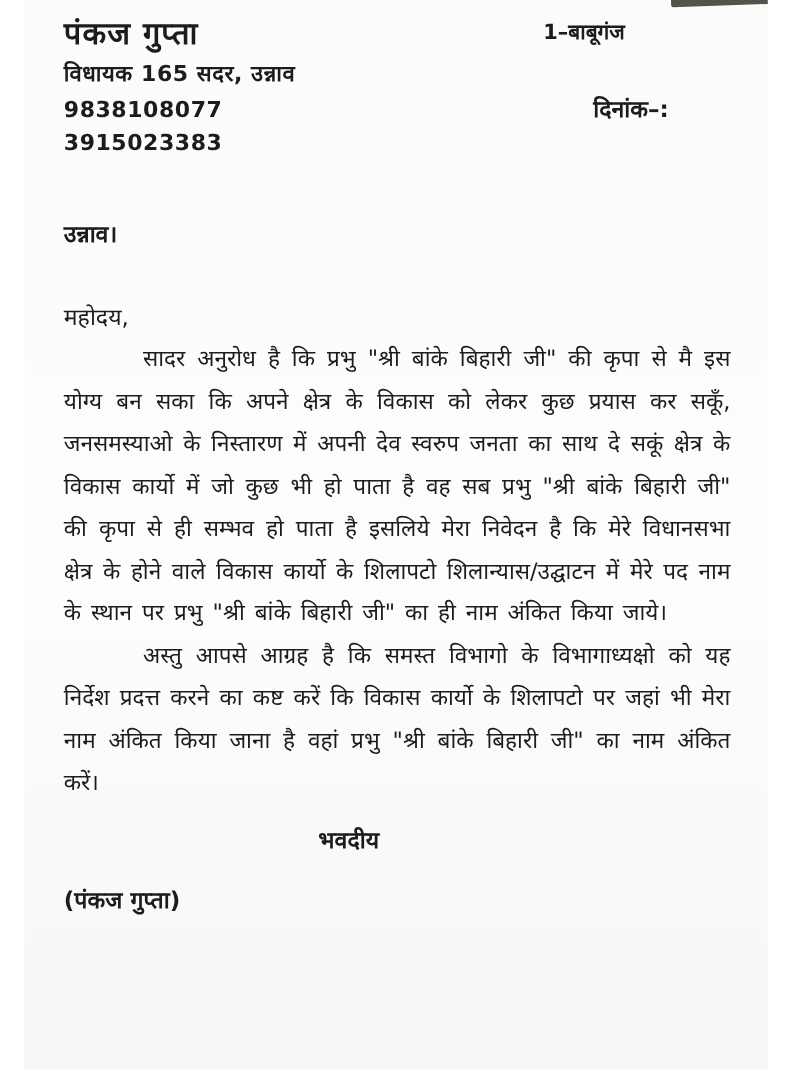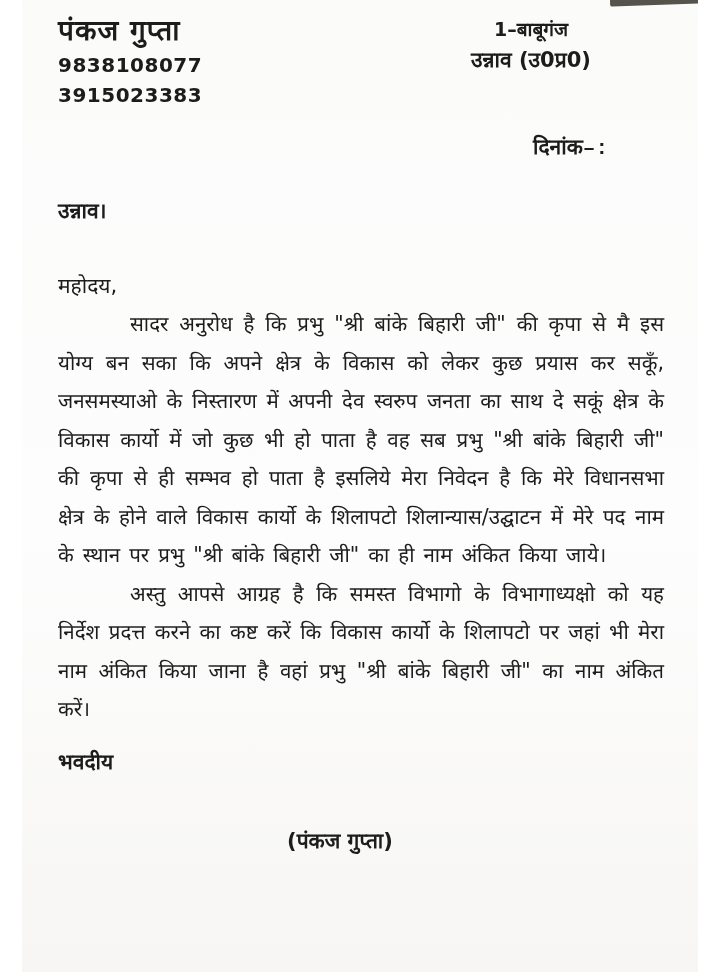--- a/index.html
+++ b/index.html
@@ -63,26 +63,25 @@
     font-size: 19px;
     font-weight: 700;
     line-height: 30px;
   }
   .addr2 {
     font-size: 21px;
     font-weight: 700;
     line-height: 32px;
   }
   .date-line {
-    margin-top: 56px;
+    margin-top: 40px;
     font-size: 21px;
     font-weight: 700;
     text-align: right;
     padding-right: 28px;
-    font-family: Liberation Mono, monospace;
   }
   .recipient {
     margin-top: 52px;
     font-size: 21px;
     font-weight: 600;
     line-height: 35px;
   }
   .subject {
     margin: 40px 0 0 0;
     font-size: 21px;
@@ -99,51 +98,51 @@
   .para {
     margin: 0;
     font-size: 20.5px;
     line-height: 38.5px;
     text-align: justify;
     text-indent: 72px;
     word-spacing: 2.5px;
   }
   .closing {
     margin-top: 16px;
-    text-align: left;
+    text-align: center;
     padding-right: 88px;
     font-size: 21px;
     font-weight: 700;
     line-height: 34px;
   }
   .signature {
-    margin-top: 45px;
-    text-align: center;
+    margin-top: 20px;
+    text-align: left;
     padding-right: 42px;
     font-size: 21px;
     font-weight: 700;
     line-height: 34px;
   }
 </style>
 </head>
 <body>
 
 <div class="page">
 
   <div class="scan-edge"></div>
 
   <header class="letterhead">
     <div class="lh-left">
       <div class="sender-name">पंकज गुप्ता</div>
+      <div class="sender-title">विधायक 165 सदर, उन्नाव</div>
       <div class="phone">9838108077</div>
       <div class="phone">3915023383</div>
     </div>
     <div class="lh-right">
       <div class="addr1">1–बाबूगंज</div>
-      <div class="addr2">उन्नाव (उ0प्र0)</div>
       <div class="date-line">दिनांक–:</div>
     </div>
   </header>
 
   <section class="recipient">
     <div>उन्नाव।</div>
   </section>
 
 
   <p class="salutation">महोदय,</p>

